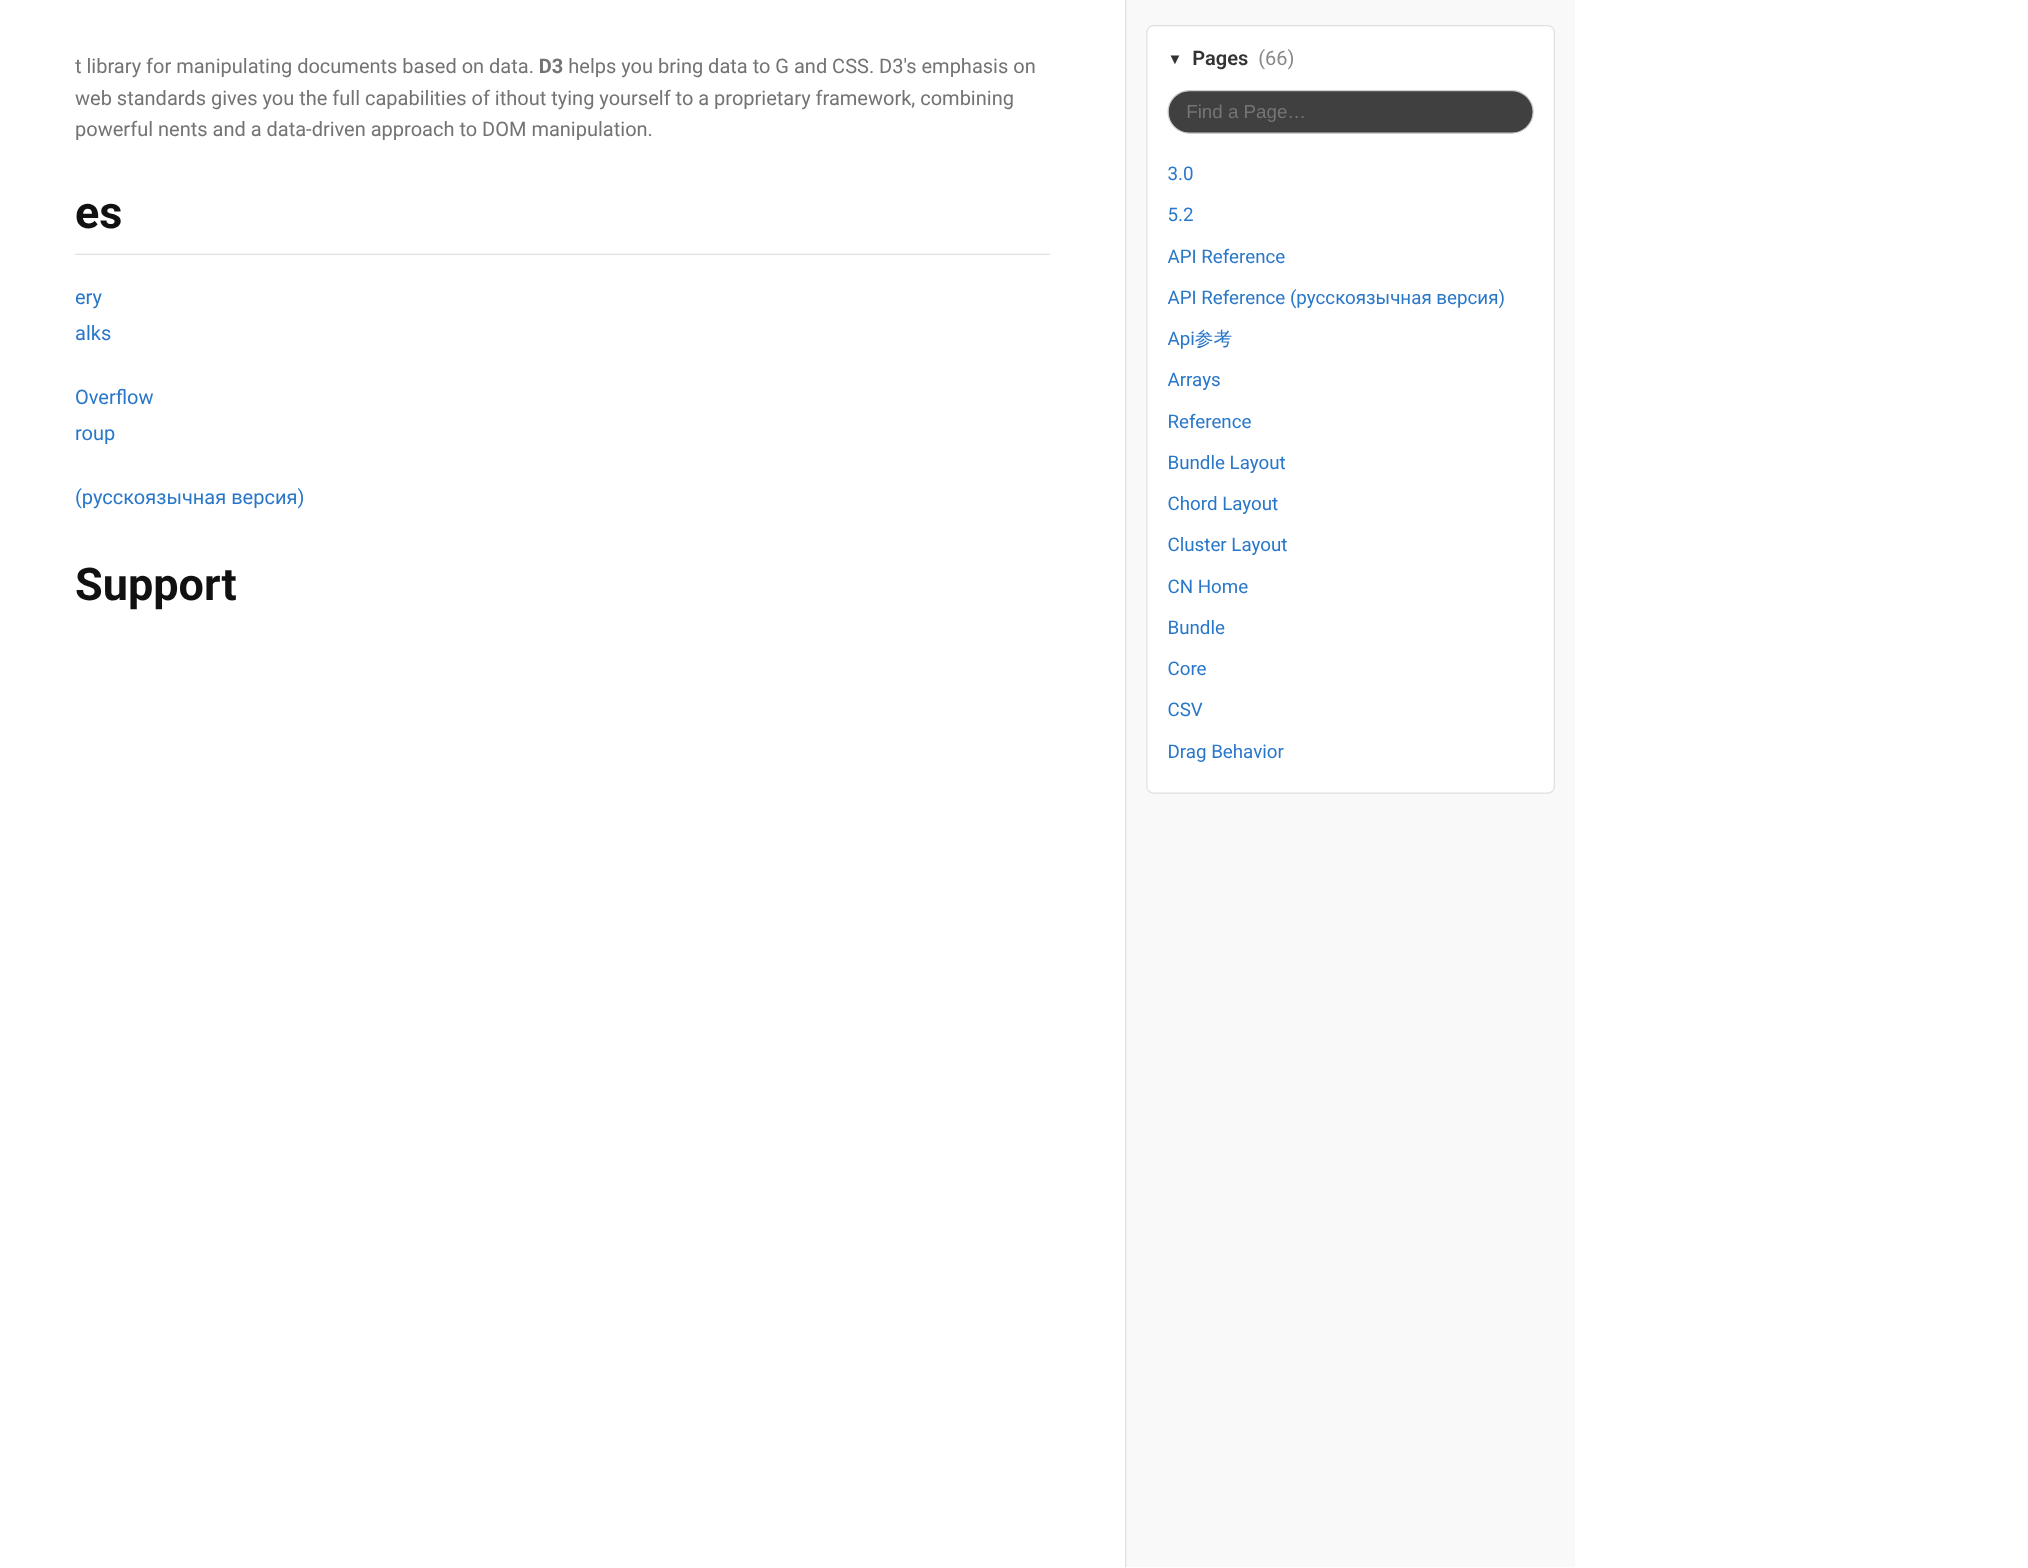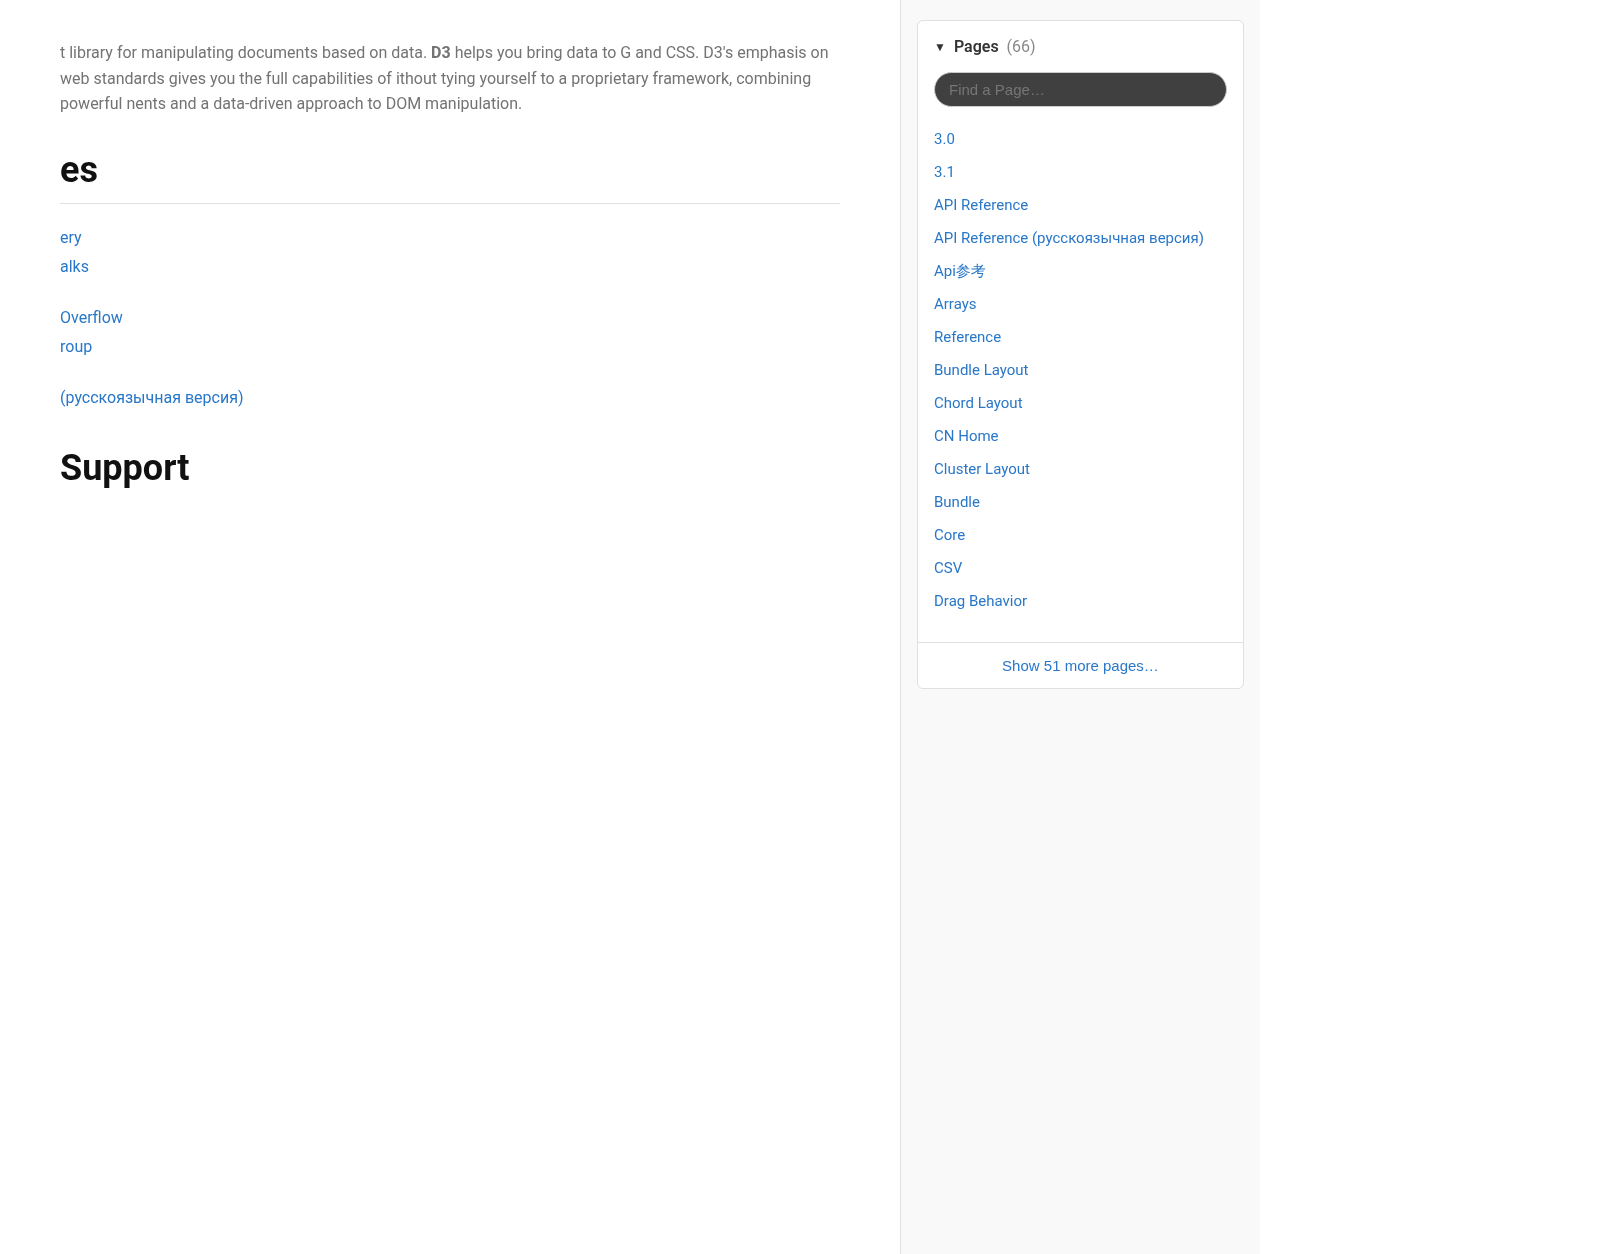--- a/index.html
+++ b/index.html
@@ -213,21 +213,21 @@
         <span class="pages-count">(66)</span>
       </div>
 
       <input type="text" class="search-box" placeholder="Find a Page…" style="">
 
       <ul class="pages-list">
         <li>
           <a>3.0</a>
         </li>
         <li>
-          <a>3.1</a>
+          <a>5.2</a>
         </li>
         <li>
           <a>API Reference</a>
         </li>
         <li>
           <a>API Reference (русскоязычная версия)</a>
         </li>
         <li>
           <a>Api参考</a>
         </li>
@@ -237,35 +237,34 @@
         <li>
           <a>Reference</a>
         </li>
         <li>
           <a>Bundle Layout</a>
         </li>
         <li>
           <a>Chord Layout</a>
         </li>
         <li>
+          <a>Cluster Layout</a>
+        </li>
+        <li>
           <a>CN Home</a>
-        </li>
-        <li>
-          <a>Cluster Layout</a>
         </li>
         <li>
           <a>Bundle</a>
         </li>
         <li>
           <a>Core</a>
         </li>
         <li>
           <a>CSV</a>
         </li>
         <li>
           <a>Drag Behavior</a>
         </li>
       </ul>
     </div>
 
-    <button class="show-more-btn">Show 51 more pages…</button>
   </div>
 </aside>
 
 </body></html>

